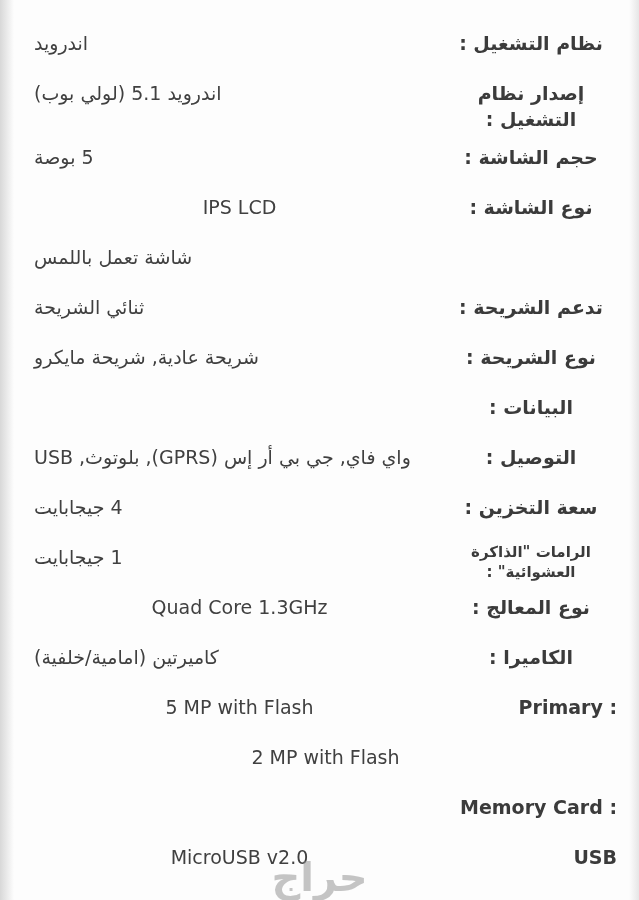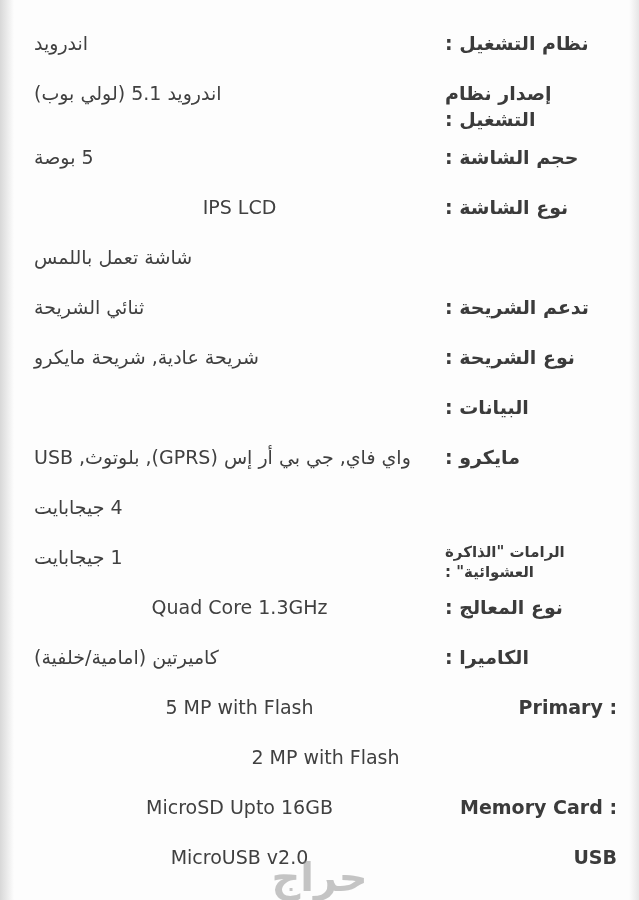--- a/index.html
+++ b/index.html
@@ -48,21 +48,21 @@
   .spec-row {
     display: flex;
     flex-direction: row;
     align-items: flex-start;
     width: 100%;
     min-height: 50px;
   }
   .spec-label {
     width: 172px;
     flex: 0 0 172px;
-    text-align: left;
+    text-align: center;
     font-weight: bold;
     color: #3b3b3b;
     font-size: 19px;
     line-height: 26px;
     padding-top: 12px;
     white-space: pre-line;
     direction: rtl;
   }
   .spec-label.small {
     font-size: 15px;
@@ -142,25 +142,26 @@
     <div class="spec-row">
       <div class="spec-label">نوع الشريحة :</div>
       <div class="spec-value">شريحة عادية, شريحة مايكرو</div>
     </div>
 
     <div class="spec-row">
       <div class="spec-label">البيانات :</div>
     </div>
 
     <div class="spec-row">
-      <div class="spec-label">مايكرو :</div>
+      <div class="spec-label">التوصيل :</div>
       <div class="spec-value">واي فاي, جي بي أر إس (GPRS), بلوتوث, USB</div>
     </div>
 
     <div class="spec-row">
+      <div class="spec-label">سعة التخزين :</div>
       <div class="spec-value">4 جيجابايت</div>
     </div>
 
     <div class="spec-row">
       <div class="spec-label small">الرامات "الذاكرة العشوائية" :</div>
       <div class="spec-value">1 جيجابايت</div>
     </div>
 
     <div class="spec-row">
       <div class="spec-label">نوع المعالج :</div>
@@ -176,21 +177,20 @@
       <div class="spec-label latin">Primary :</div>
       <div class="spec-value ltr">5 MP with Flash</div>
     </div>
 
     <div class="spec-row">
       <div class="spec-value ltr">2 MP with Flash</div>
     </div>
 
     <div class="spec-row">
       <div class="spec-label latin">Memory Card :</div>
-      <div class="spec-value ltr">MicroSD Upto 16GB</div>
     </div>
 
     <div class="spec-row">
       <div class="spec-label latin">USB</div>
       <div class="spec-value ltr">MicroUSB v2.0</div>
     </div>
 
   </div>
 
   <div class="wm-text">حراج</div>

